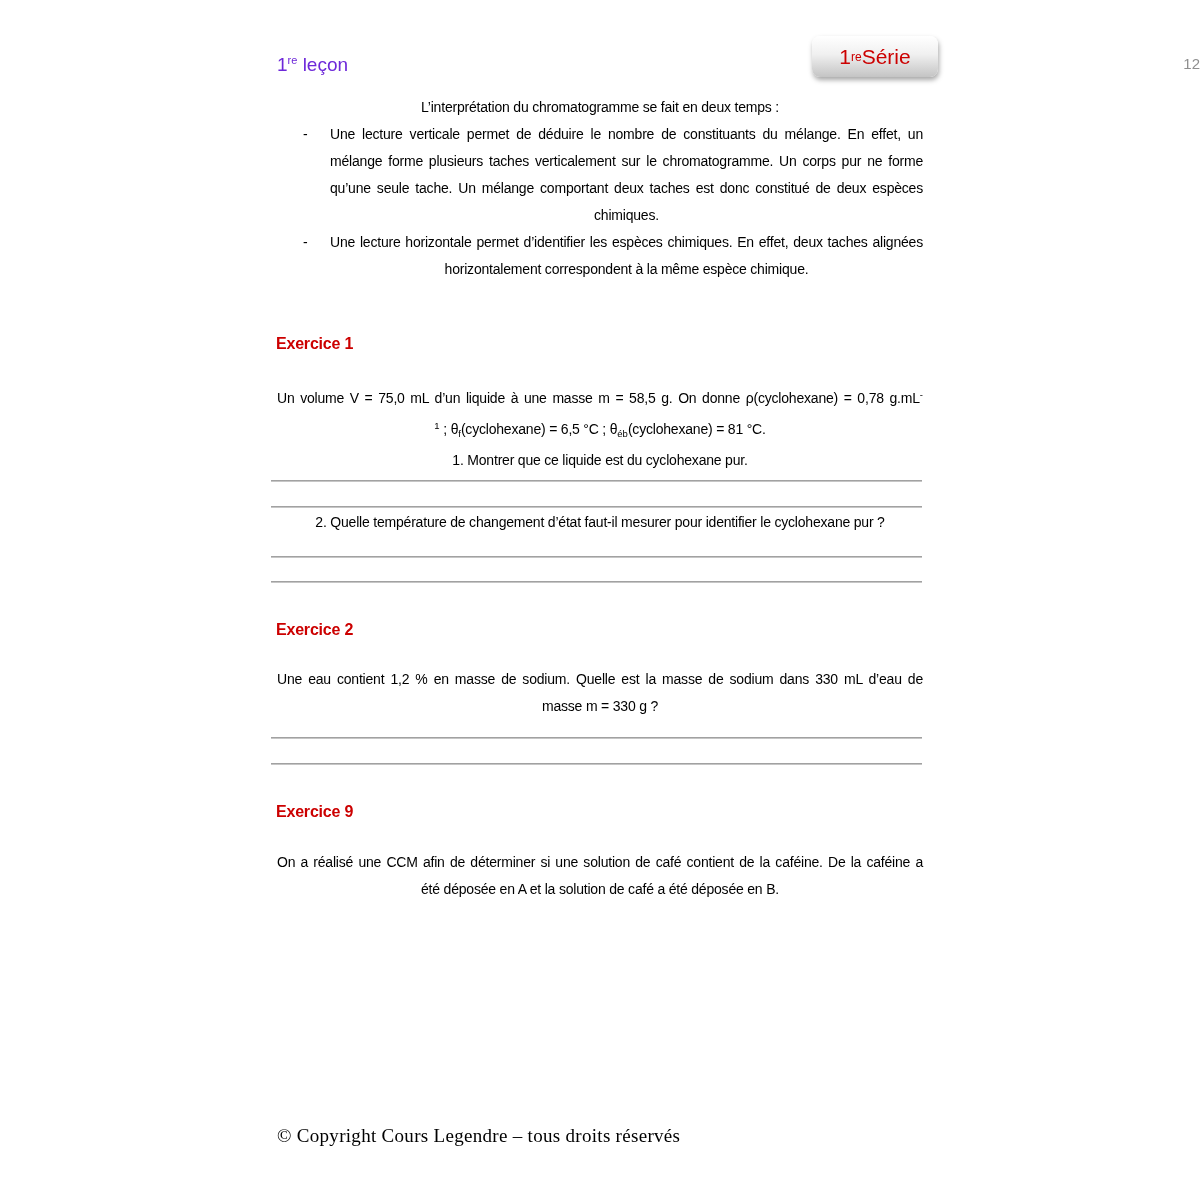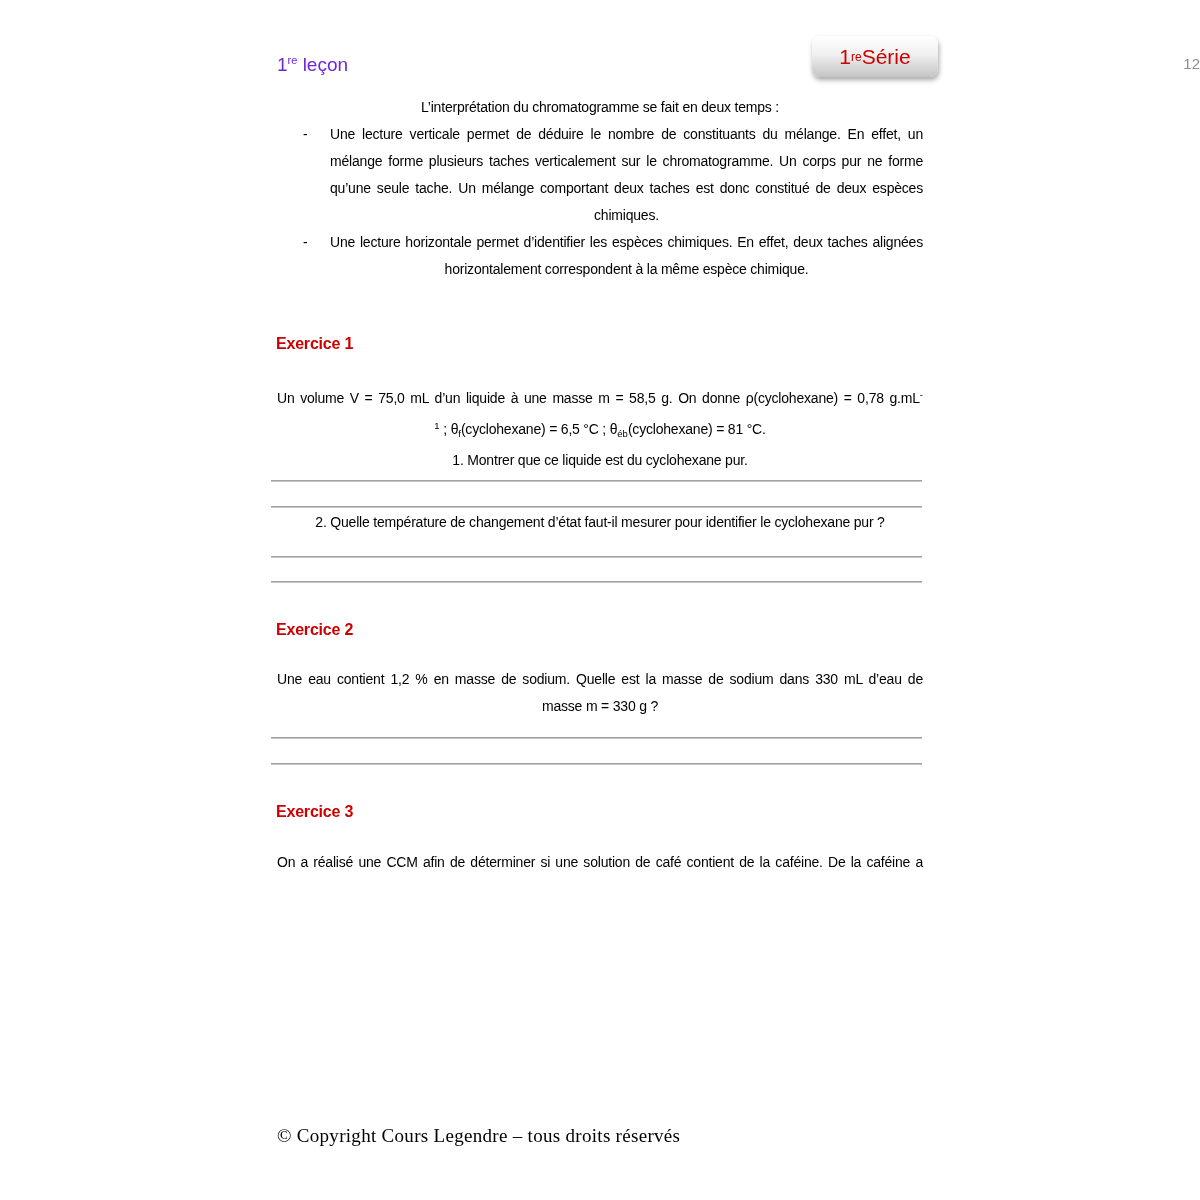--- a/index.html
+++ b/index.html
@@ -98,21 +98,22 @@
   <div class="heading" style="top:620px">Exercice 2</div>
 
   <div class="block" style="top:666px">
     <div class="line jl">Une eau contient 1,2 % en masse de sodium. Quelle est la masse de sodium dans 330 mL d’eau de</div>
     <div class="line ll">masse m = 330 g ?</div>
   </div>
 
   <div class="rule" style="top:737px"></div>
   <div class="rule" style="top:763px"></div>
 
-  <div class="heading" style="top:802px">Exercice 3</div>
+  <div class="heading" style="top:802px">Exercice 9</div>
 
   <div class="block" style="top:849px">
     <div class="line jl">On a réalisé une CCM afin de déterminer si une solution de café contient de la caféine. De la caféine a</div>
+    <div class="line ll">été déposée en A et la solution de café a été déposée en B.</div>
   </div>
 
   <div class="footer">© Copyright Cours Legendre – tous droits réservés</div>
 
 </div>
 
 </body></html>

